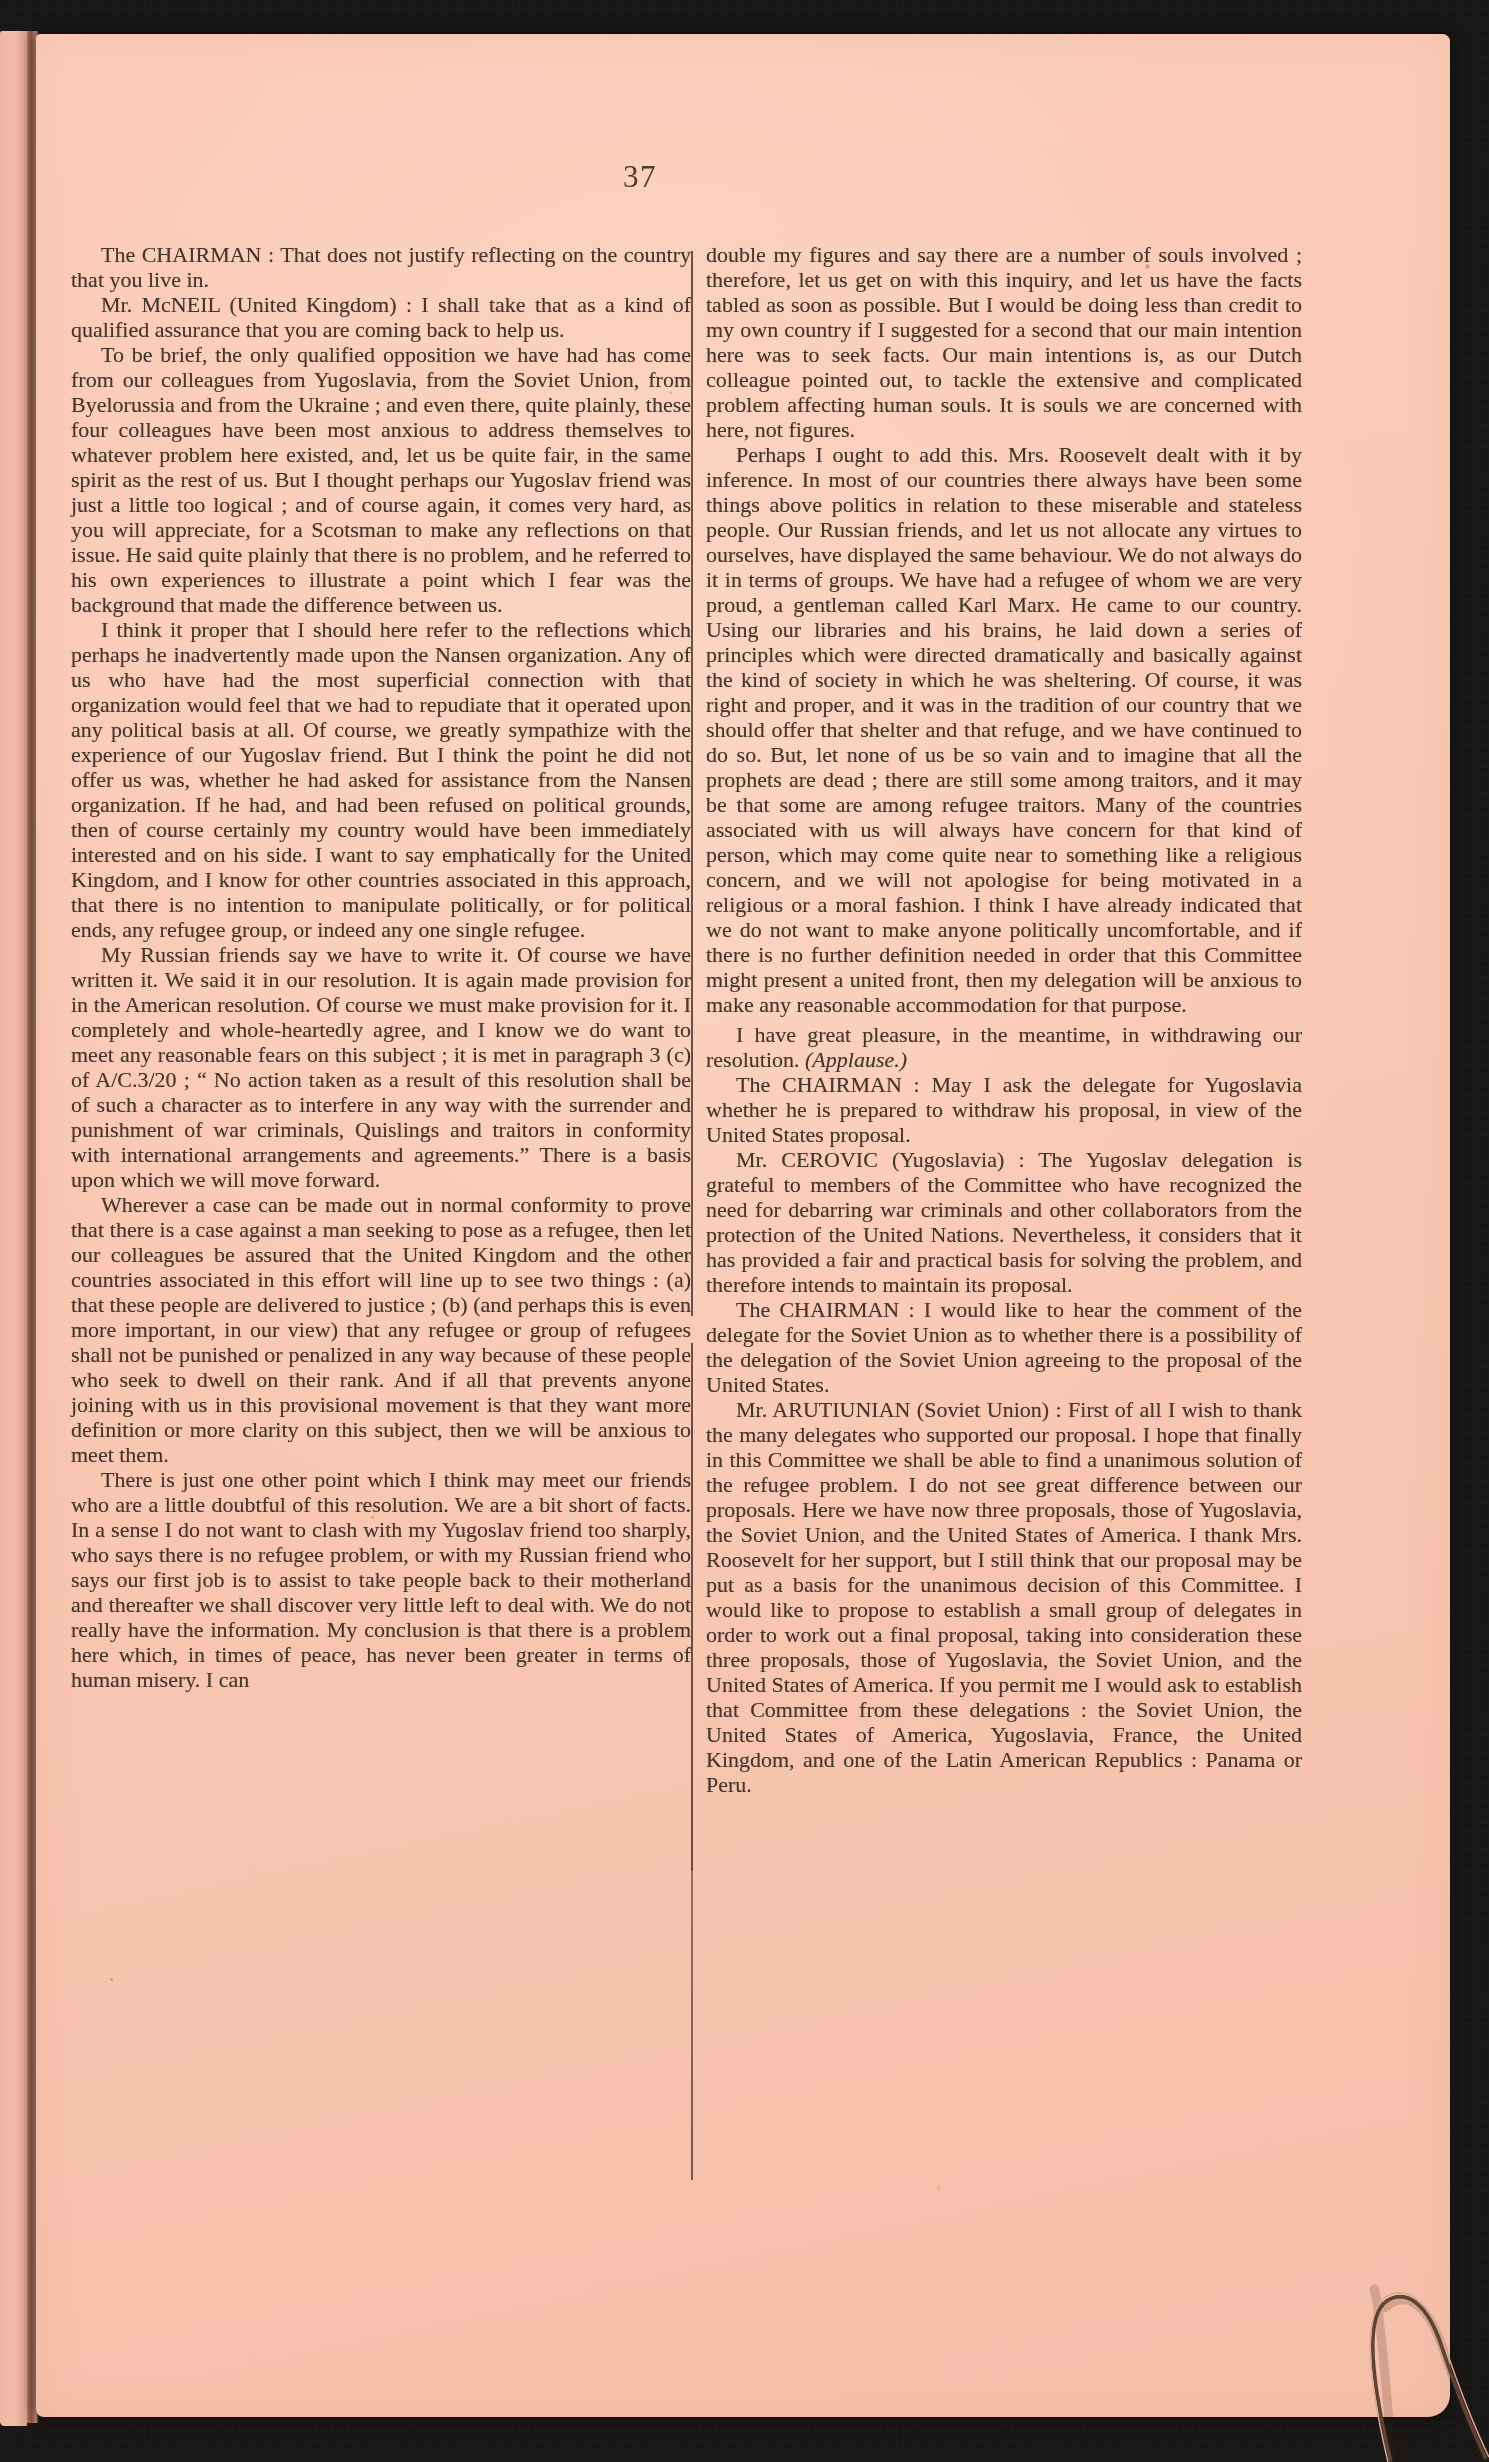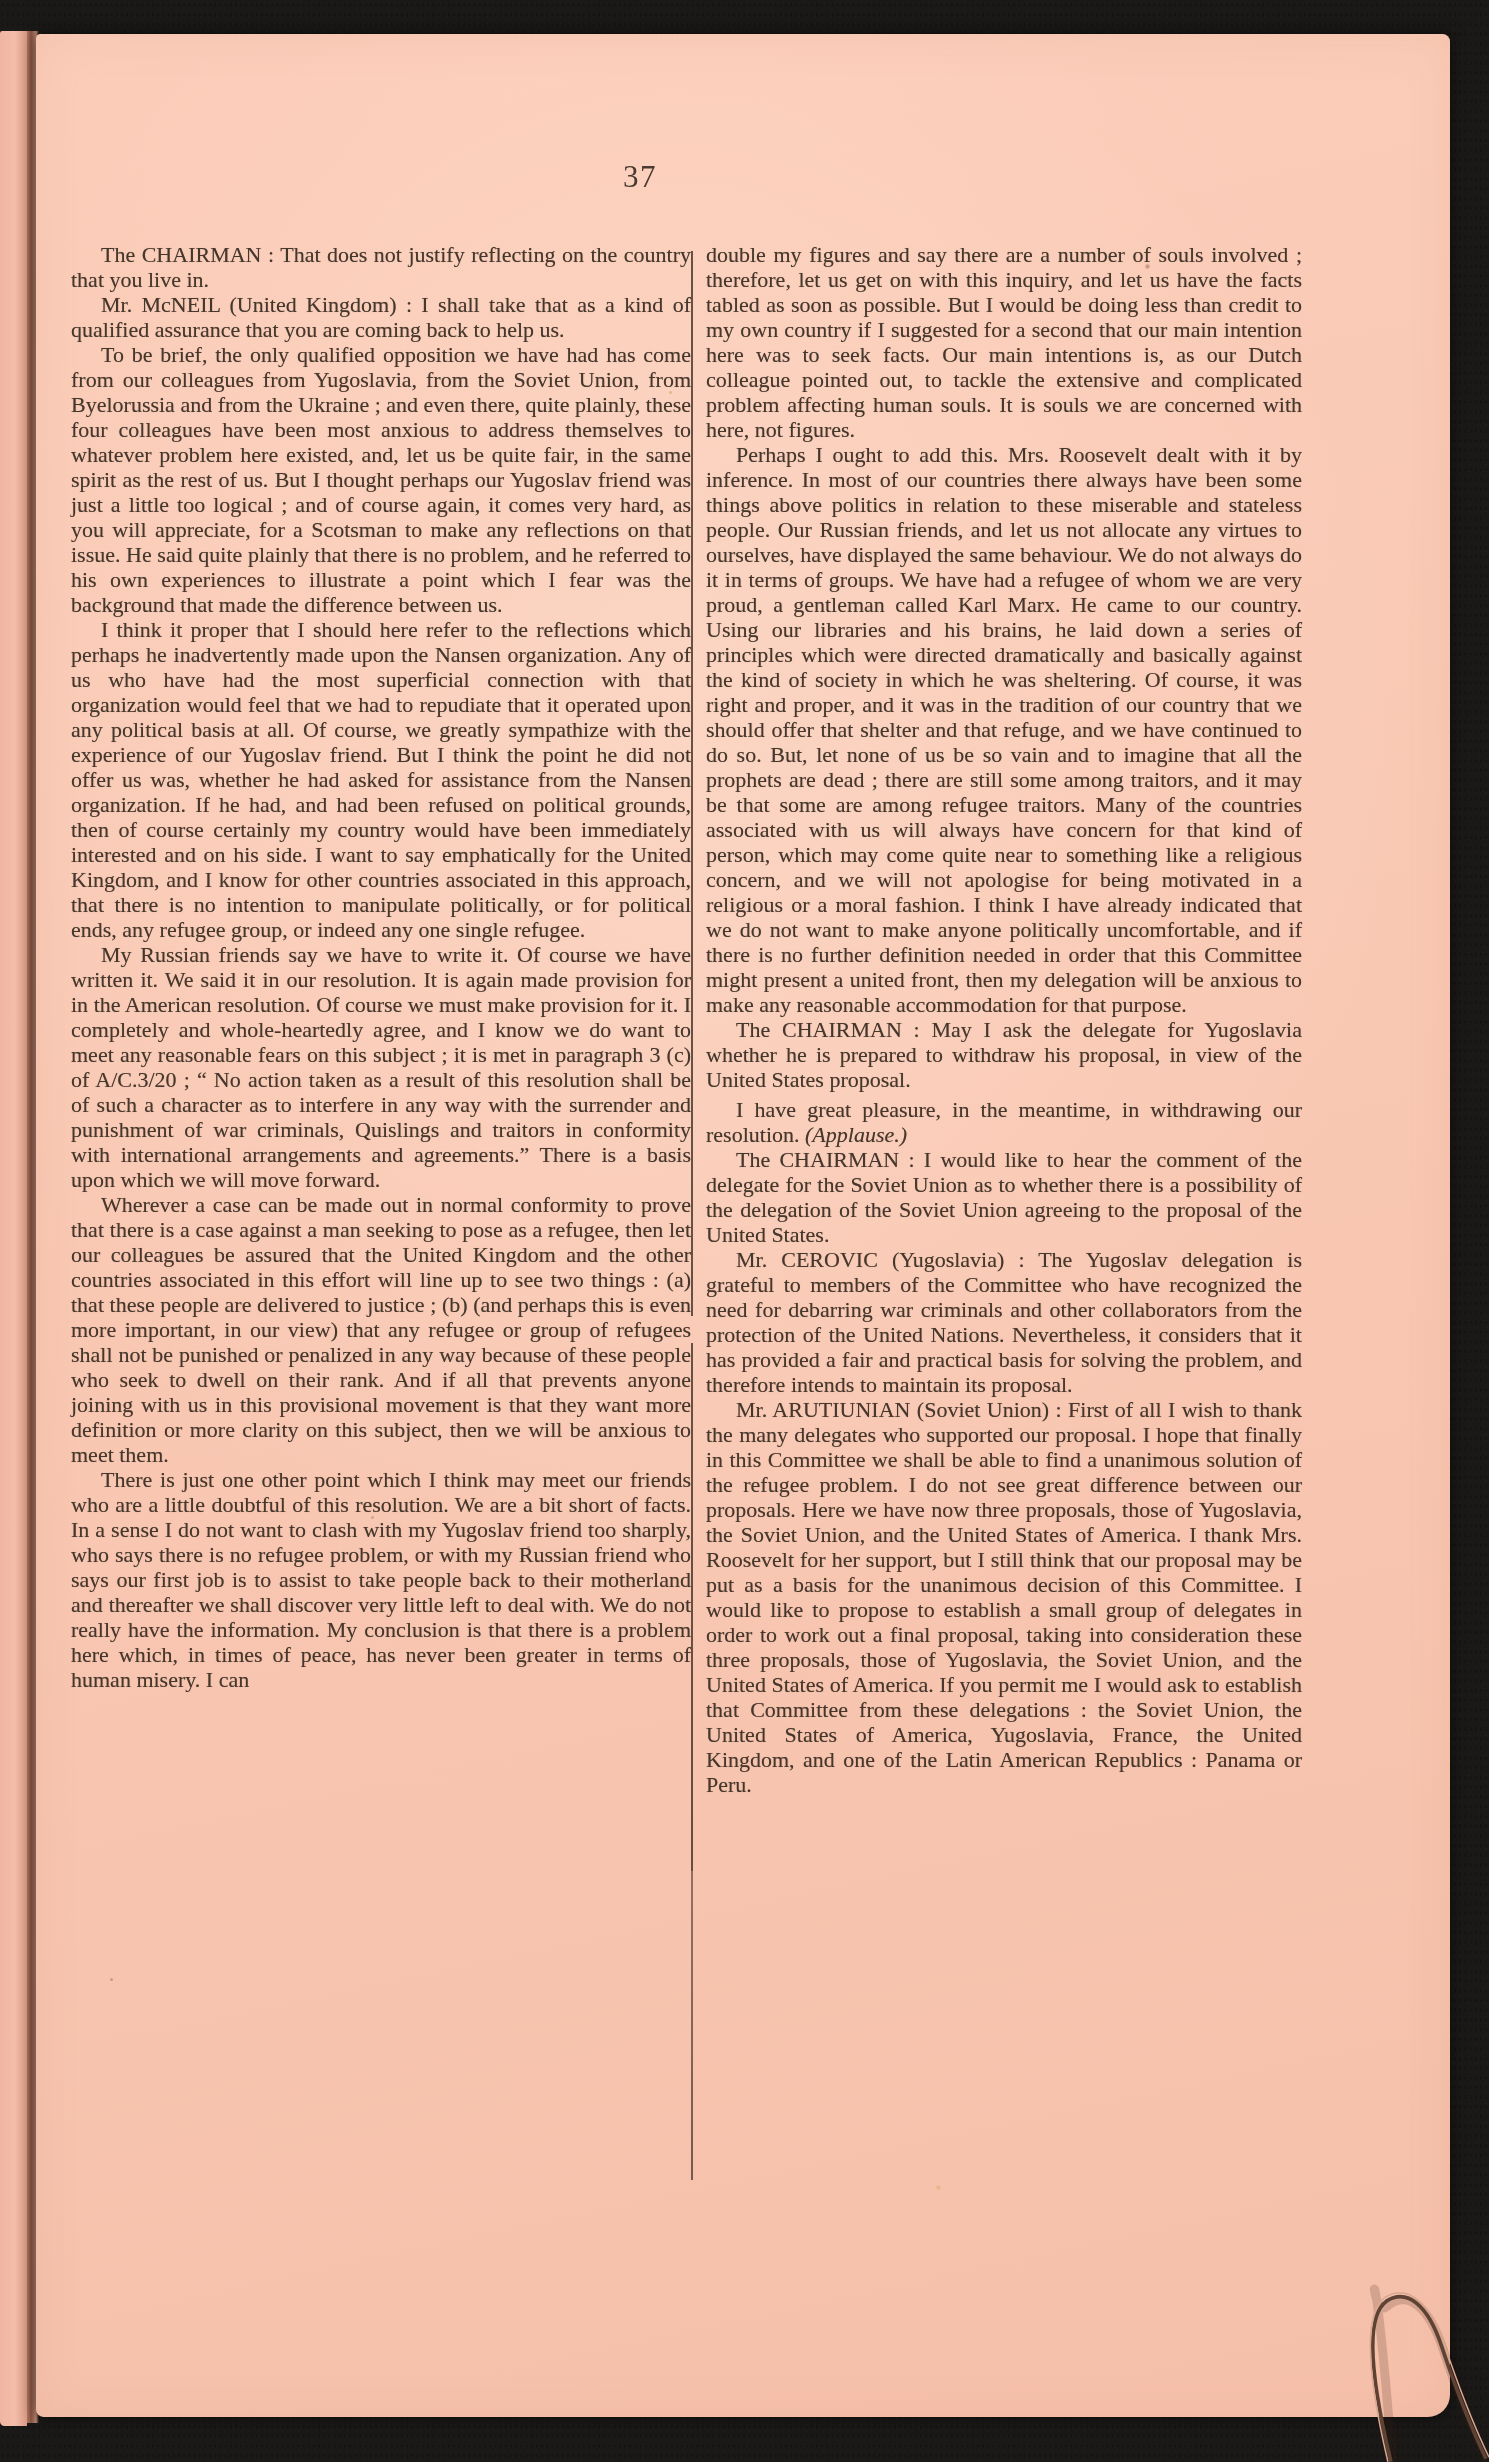--- a/index.html
+++ b/index.html
@@ -87,24 +87,24 @@
       <p class="para">My Russian friends say we have to write it.  Of course we have written it.  We said it in our resolution.  It is again made provision for in the American resolution.  Of course we must make provision for it.  I completely and whole-heartedly agree, and I know we do want to meet any reasonable fears on this subject ; it is met in paragraph 3 (c) of A/C.3/20 ; “ No action taken as a result of this resolution shall be of such a character as to interfere in any way with the surrender and punishment of war criminals, Quislings and traitors in conformity with international arrangements and agreements.”  There is a basis upon which we will move forward.</p>
       <p class="para">Wherever a case can be made out in normal conformity to prove that there is a case against a man seeking to pose as a refugee, then let our colleagues be assured that the United Kingdom and the other countries associated in this effort will line up to see two things : (a) that these people are delivered to justice ; (b) (and perhaps this is even more important, in our view) that any refugee or group of refugees shall not be punished or penalized in any way because of these people who seek to dwell on their rank.  And if all that prevents anyone joining with us in this provisional movement is that they want more definition or more clarity on this subject, then we will be anxious to meet them.</p>
       <p class="para">There is just one other point which I think may meet our friends who are a little doubtful of this resolution.  We are a bit short of facts.  In a sense I do not want to clash with my Yugoslav friend too sharply, who says there is no refugee problem, or with my Russian friend who says our first job is to assist to take people back to their motherland and thereafter we shall discover very little left to deal with.  We do not really have the information.  My conclusion is that there is a problem here which, in times of peace, has never been greater in terms of human misery.  I can</p>
     </div>
 
     <div class="divider"></div>
 
     <div class="col col-right">
       <p class="para cont">double my figures and say there are a number of souls involved ; therefore, let us get on with this inquiry, and let us have the facts tabled as soon as possible.  But I would be doing less than credit to my own country if I suggested for a second that our main intention here was to seek facts.  Our main intentions is, as our Dutch colleague pointed out, to tackle the extensive and complicated problem affecting human souls.  It is souls we are concerned with here, not figures.</p>
       <p class="para">Perhaps I ought to add this.  Mrs. Roosevelt dealt with it by inference.  In most of our countries there always have been some things above politics in relation to these miserable and stateless people.  Our Russian friends, and let us not allocate any virtues to ourselves, have displayed the same behaviour.  We do not always do it in terms of groups.  We have had a refugee of whom we are very proud, a gentleman called Karl Marx.  He came to our country.  Using our libraries and his brains, he laid down a series of principles which were directed dramatically and basically against the kind of society in which he was sheltering.  Of course, it was right and proper, and it was in the tradition of our country that we should offer that shelter and that refuge, and we have continued to do so.  But, let none of us be so vain and to imagine that all the prophets are dead ;  there are still some among traitors, and it may be that some are among refugee traitors.  Many of the countries associated with us will always have concern for that kind of person, which may come quite near to something like a religious concern, and we will not apologise for being motivated in a religious or a moral fashion.  I think I have already indicated that we do not want to make anyone politically uncomfortable, and if there is no further definition needed in order that this Committee might present a united front, then my delegation will be anxious to make any reasonable accommodation for that purpose.</p>
+      <p class="para smallgap"><span>I have great pleasure, in the meantime, in withdrawing our resolution.  </span><span class="italic">(Applause.)</span></p>
       <p class="para turn">The CHAIRMAN :  May I ask the delegate for Yugoslavia whether he is prepared to withdraw his proposal, in view of the United States proposal.</p>
-      <p class="para smallgap"><span>I have great pleasure, in the meantime, in withdrawing our resolution.  </span><span class="italic">(Applause.)</span></p>
+      <p class="para turn">Mr. CEROVIC (Yugoslavia) : The Yugoslav delegation is grateful to members of the Committee who have recognized the need for debarring war criminals and other collaborators from the protection of the United Nations.  Nevertheless, it considers that it has provided a fair and practical basis for solving the problem, and therefore intends to maintain its proposal.</p>
       <p class="para turn">The CHAIRMAN :  I would like to hear the comment of the delegate for the Soviet Union as to whether there is a possibility of the delegation of the Soviet Union agreeing to the proposal of the United States.</p>
-      <p class="para turn">Mr. CEROVIC (Yugoslavia) : The Yugoslav delegation is grateful to members of the Committee who have recognized the need for debarring war criminals and other collaborators from the protection of the United Nations.  Nevertheless, it considers that it has provided a fair and practical basis for solving the problem, and therefore intends to maintain its proposal.</p>
       <p class="para turn">Mr. ARUTIUNIAN (Soviet Union) :  First of all I wish to thank the many delegates who supported our proposal.  I hope that finally in this Committee we shall be able to find a unanimous solution of the refugee problem.  I do not see great difference between our proposals.  Here we have now three proposals, those of Yugoslavia, the Soviet Union, and the United States of America.  I thank Mrs. Roosevelt for her support, but I still think that our proposal may be put as a basis for the unanimous decision of this Committee.  I would like to propose to establish a small group of delegates in order to work out a final proposal, taking into consideration these three proposals, those of Yugoslavia, the Soviet Union, and the United States of America.  If you permit me I would ask to establish that Committee from these delegations :  the Soviet Union, the United States of America, Yugoslavia, France, the United Kingdom, and one of the Latin American Republics : Panama or Peru.</p>
     </div>
   </div>
 </div>
 
 <svg class="wire" width="223" height="280" viewBox="0 0 300 376">
   <path d="M 168 376 C 140 3250e-3, 134 190, 162 162 C 190 140, 218 166, 236 220 C 252 268, 272 322, 296 372" fill="none" stroke="rgba(60,30,15,0.18)" stroke-width="12" transform="translate(2,4)"></path>
   <path d="M 168 376 C 140 260, 134 180, 162 160 C 190 142, 218 166, 236 220 C 252 268, 272 322, 296 372" fill="none" stroke="#5e4234" stroke-width="5"></path>
   <path d="M 164 376 C 136 258, 131 176, 160 155 C 190 136, 222 162, 240 218 C 256 266, 276 320, 300 370" fill="none" stroke="#d9a890" stroke-width="2"></path>
 </svg>

